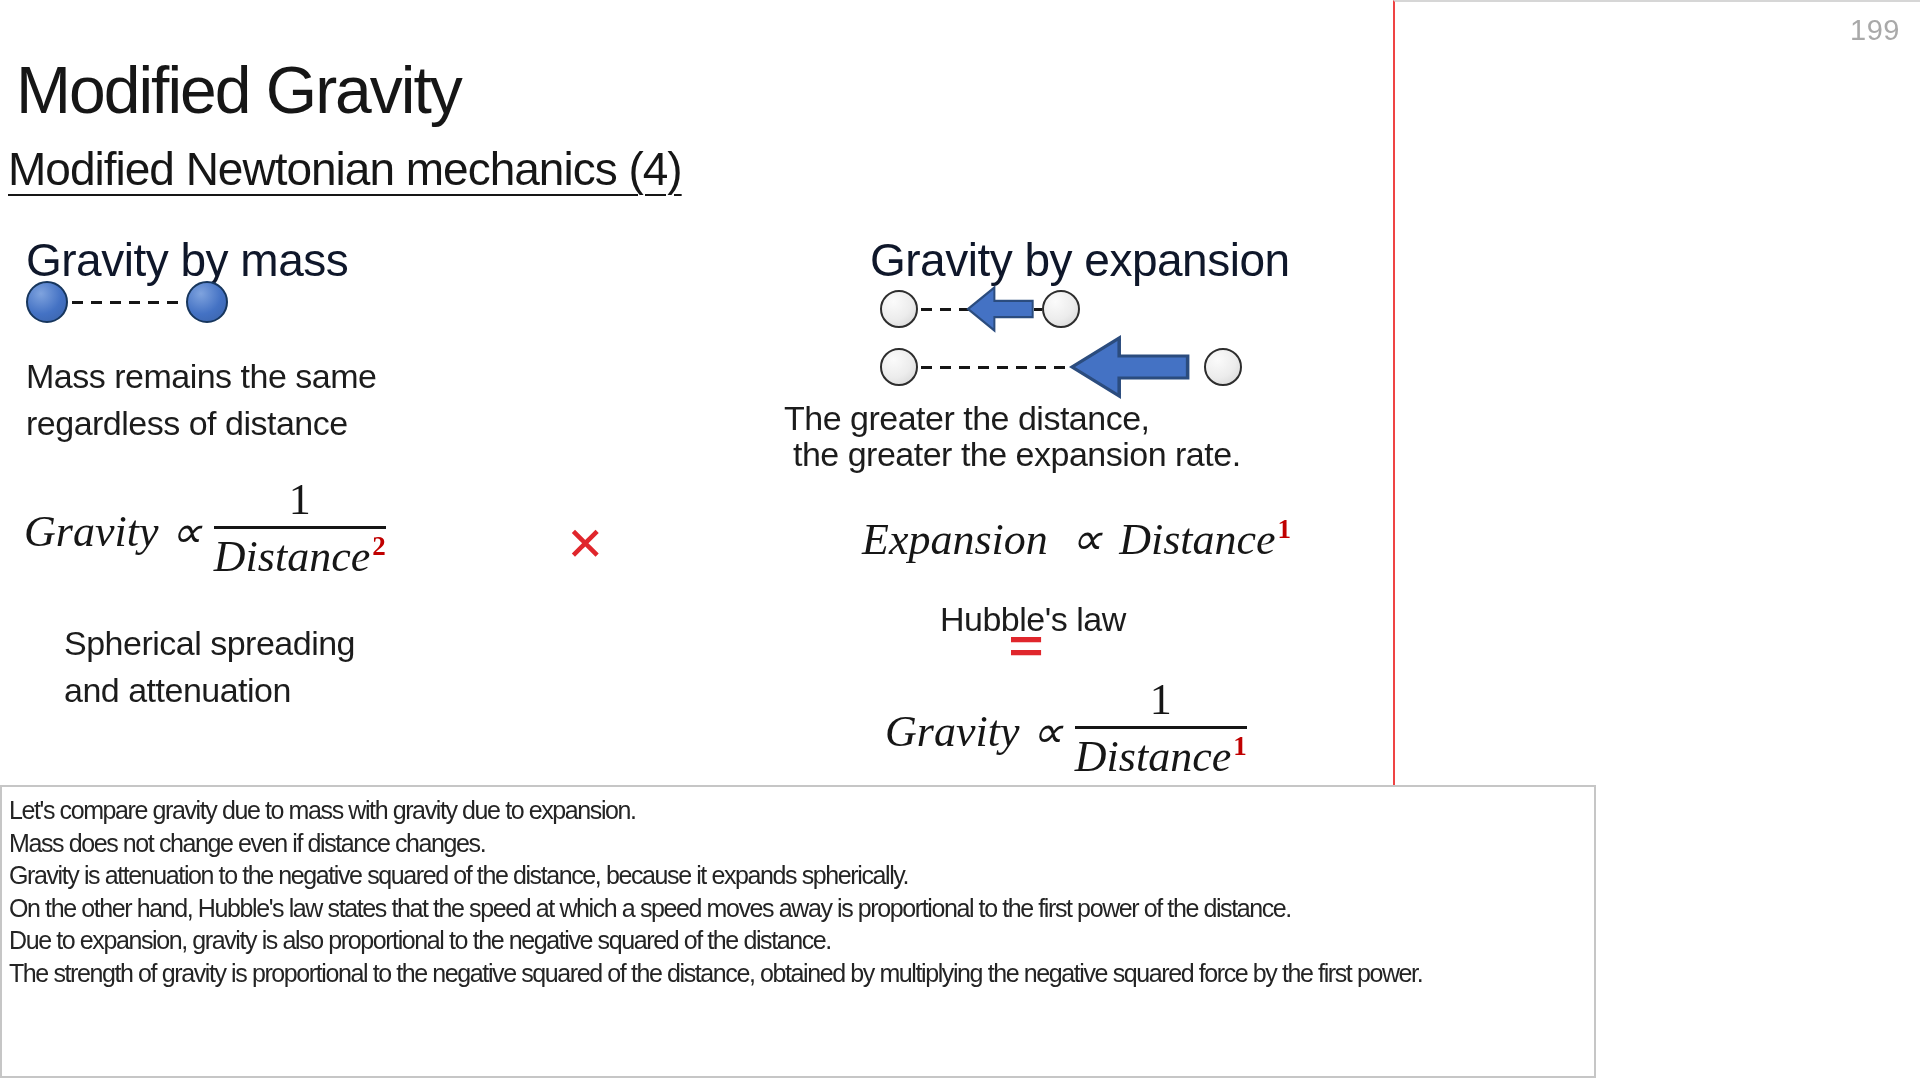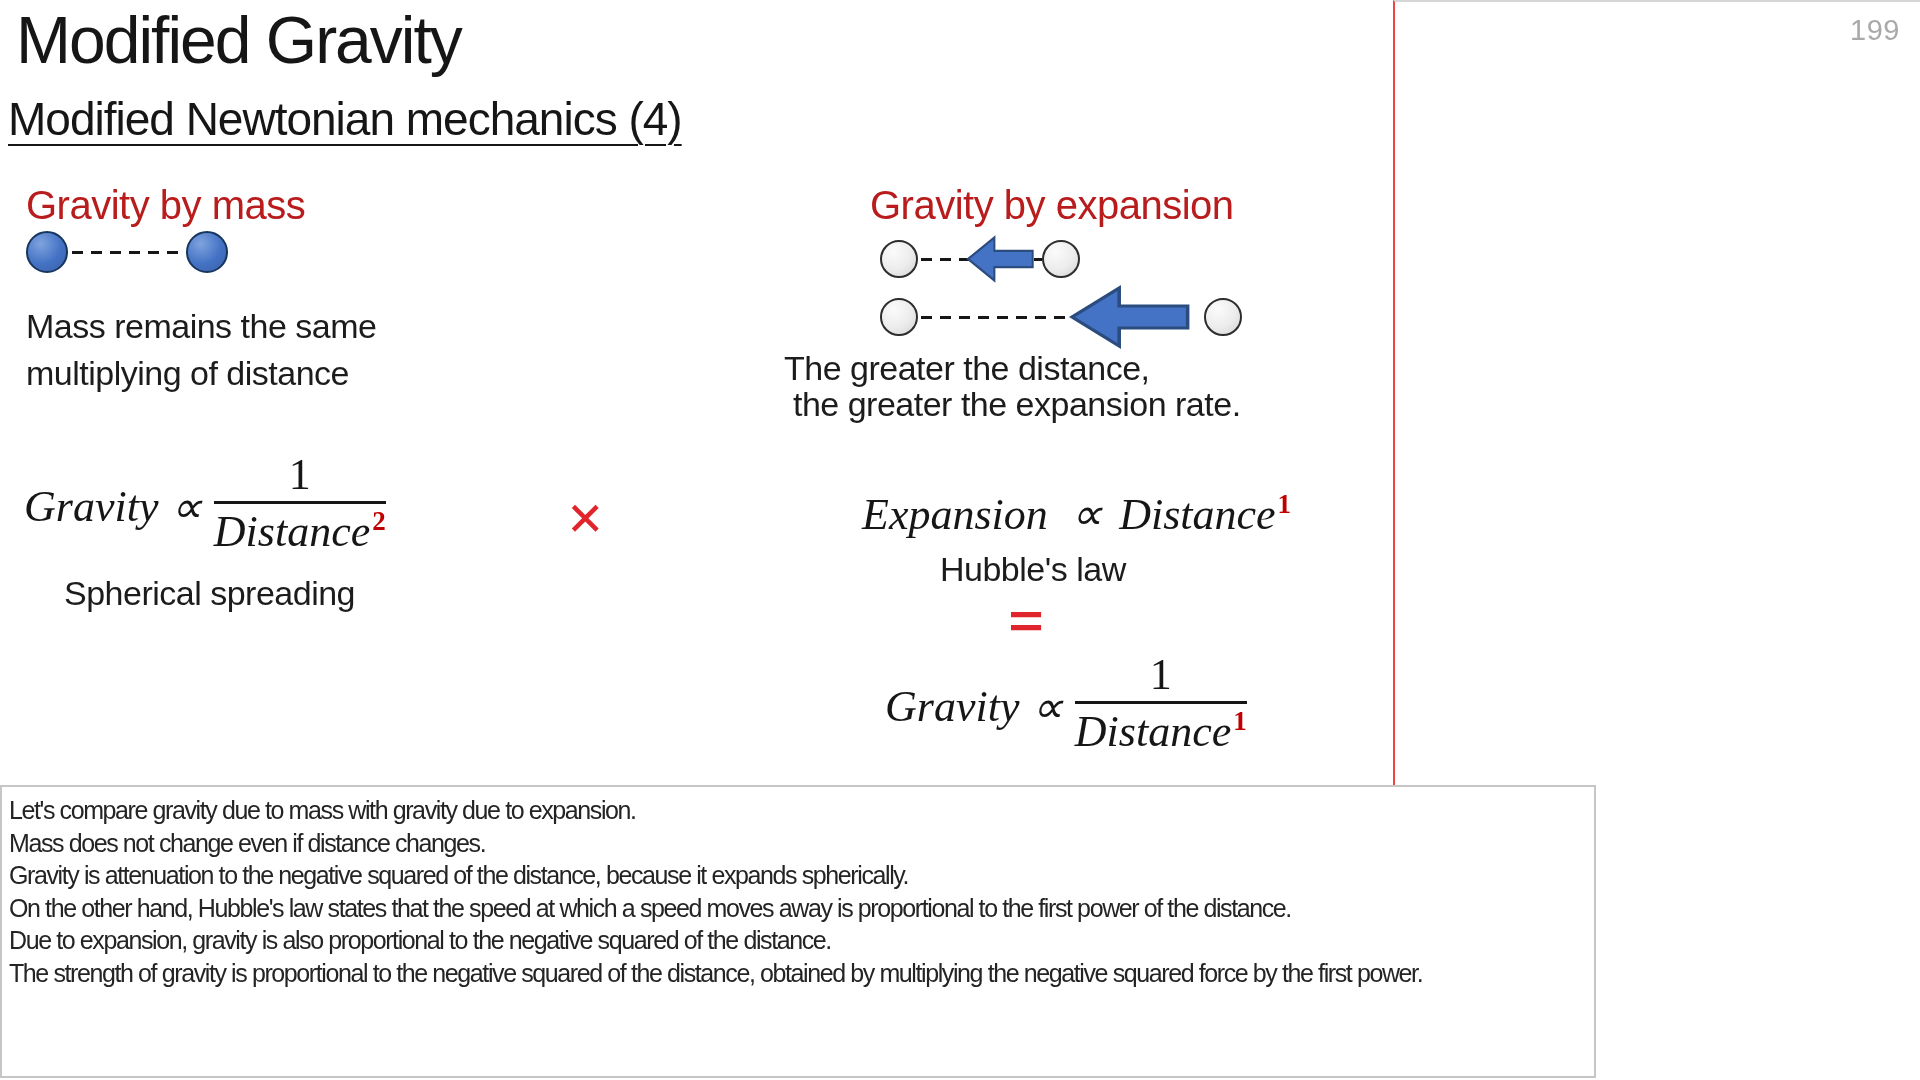--- a/index.html
+++ b/index.html
@@ -2,33 +2,33 @@
 <html><head>
 <meta charset="utf-8">
 <style>
   * { margin:0; padding:0; box-sizing:border-box; }
   html,body { background:#ffffff; }
   body { font-family:"Liberation Sans", sans-serif; color:#1a1a1a; }
   #root {
     position:relative; width:1920px; height:1080px;
     background:#ffffff; overflow:hidden;
   }
-  .abs { position:absolute; }
+  .abs { position:absolute;margin-top:25px; }
 
   
   .slide-title {
     left:16px; top:2px; font-size:66px; font-weight:300;
     letter-spacing:-2px; color:#161616; white-space:nowrap;
   }
   .slide-subtitle {
     left:8px; top:92px; font-size:46px; font-weight:400;
     letter-spacing:-1px; color:#161616; white-space:nowrap;
     text-decoration:underline; text-decoration-thickness:2px; text-underline-offset:9px;
   }
-  .h-section { font-size:40px; letter-spacing:-0.5px; color:#b91c1c; white-space:nowrap; }
+  .h-section { font-size:46px; letter-spacing:-0.5px; color:#0f172a; white-space:nowrap; }
   .cap { font-size:34px; letter-spacing:-0.5px; line-height:47px; color:#1c1c1c; white-space:nowrap; }
 
   
   .circle-blue {
     position:absolute; width:42px; height:42px; border-radius:50%;
     background:radial-gradient(circle at 34% 28%, #7fa3de 0%, #4472C4 55%, #3a62a8 100%);
     border:2px solid #17365D;
   }
   .circle-gray {
     position:absolute; width:38px; height:38px; border-radius:50%;
@@ -100,34 +100,35 @@
 
     <div class="abs h-section" style="left:26px;top:183px;">Gravity by mass</div>
 
     <div class="abs" style="left:26px;top:231px;width:210px;height:46px;">
       <div class="circle-blue" style="left:0;top:0;"></div>
       <div class="dashline" style="left:46px;top:20px;width:112px;"></div>
       <div class="circle-blue" style="left:160px;top:0;"></div>
     </div>
 
     <div class="abs cap" style="left:26px;top:303px;">Mass remains the same</div>
-    <div class="abs cap" style="left:26px;top:350px;">multiplying of distance</div>
+    <div class="abs cap" style="left:26px;top:350px;">regardless of distance</div>
 
     <div class="formula" style="left:24px;top:452px;">
       <span class="f-it">Gravity</span>
       <span class="f-prop">∝</span>
       <span class="frac">
         <span class="num">1</span>
         <span class="den">
           <span class="f-it">Distance</span><span class="sup-red">2</span>
         </span>
       </span>
     </div>
 
     <div class="abs cap" style="left:64px;top:570px;">Spherical spreading</div>
+    <div class="abs cap" style="left:64px;top:617px;">and attenuation</div>
 
     <div class="multiply-sym" style="left:566px;top:496px;">✕</div>
 
     <div class="abs h-section" style="left:870px;top:183px;text-align:right;">Gravity by expansion</div>
 
     <div class="abs" style="left:880px;top:238px;width:200px;height:46px;">
       <div class="circle-gray" style="left:0;top:2px;"></div>
       <div class="dashline" style="left:41px;top:20px;width:48px;"></div>
       <svg class="arrow-svg" style="left:88px;top:-2px;" width="66" height="46" viewBox="0 0 100 62" preserveAspectRatio="none">
         <polygon points="0,31 40,2 40,20 98,20 98,42 40,42 40,60" stroke="#2B4C7E" stroke-width="3" fill="#4472C4"></polygon>

